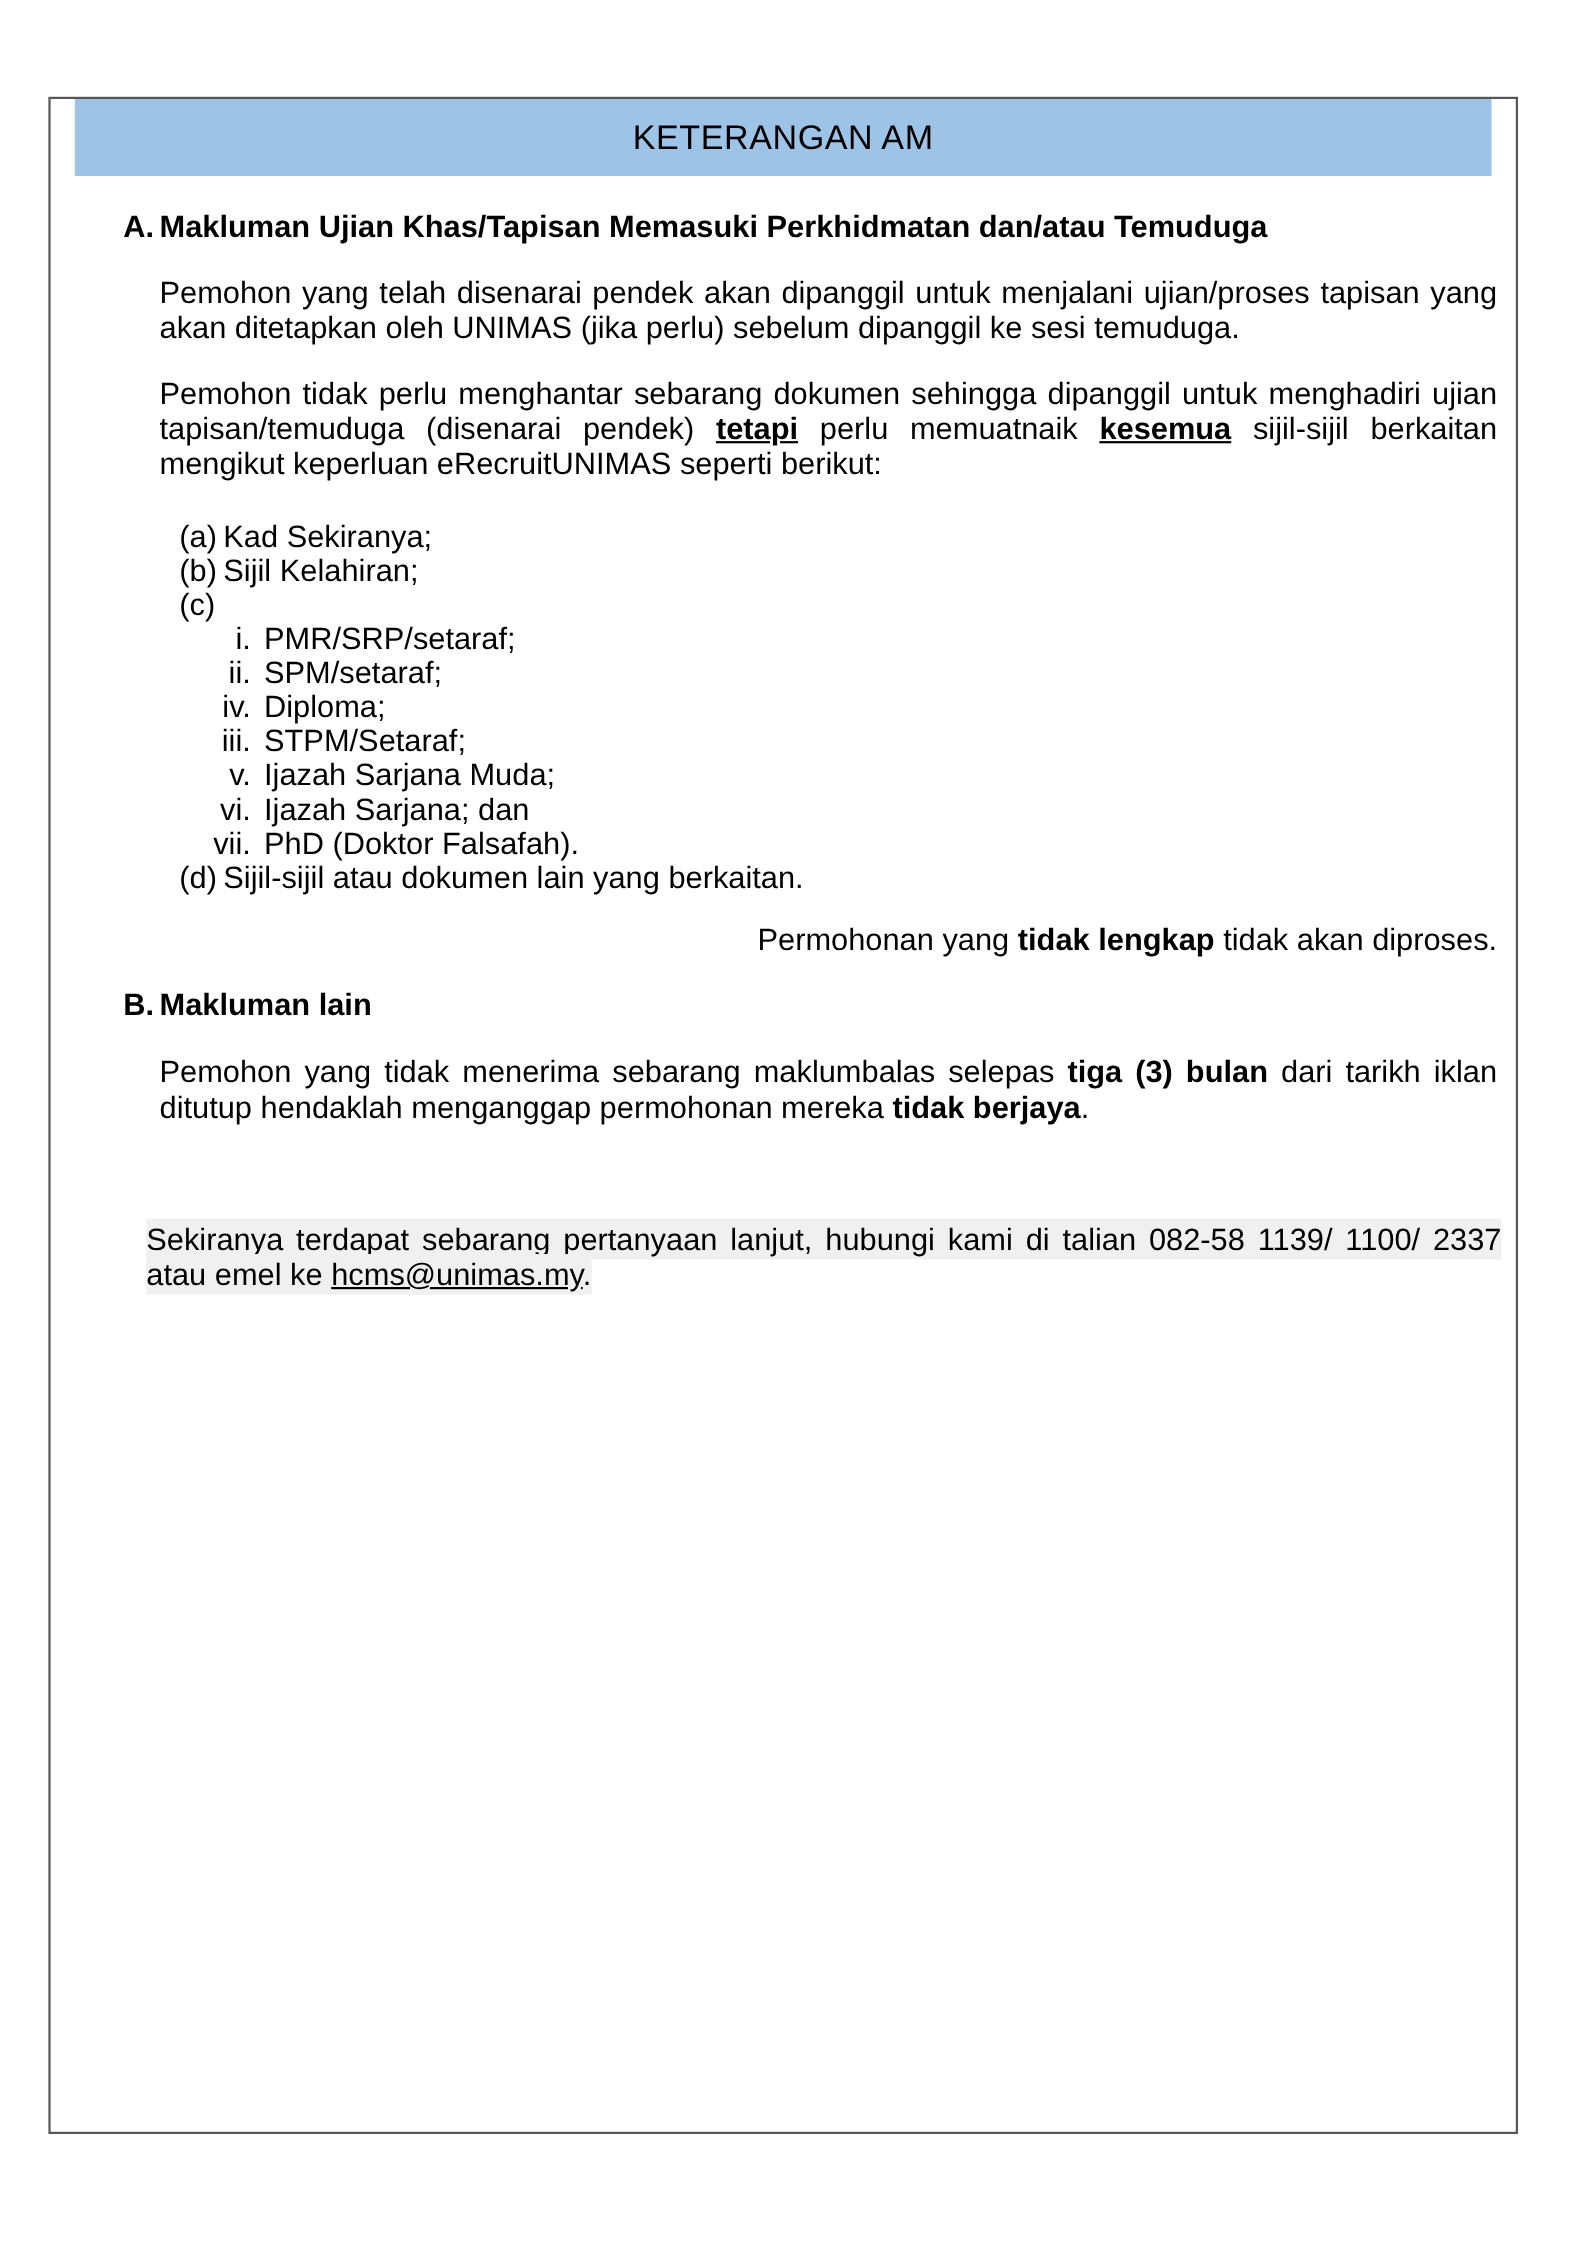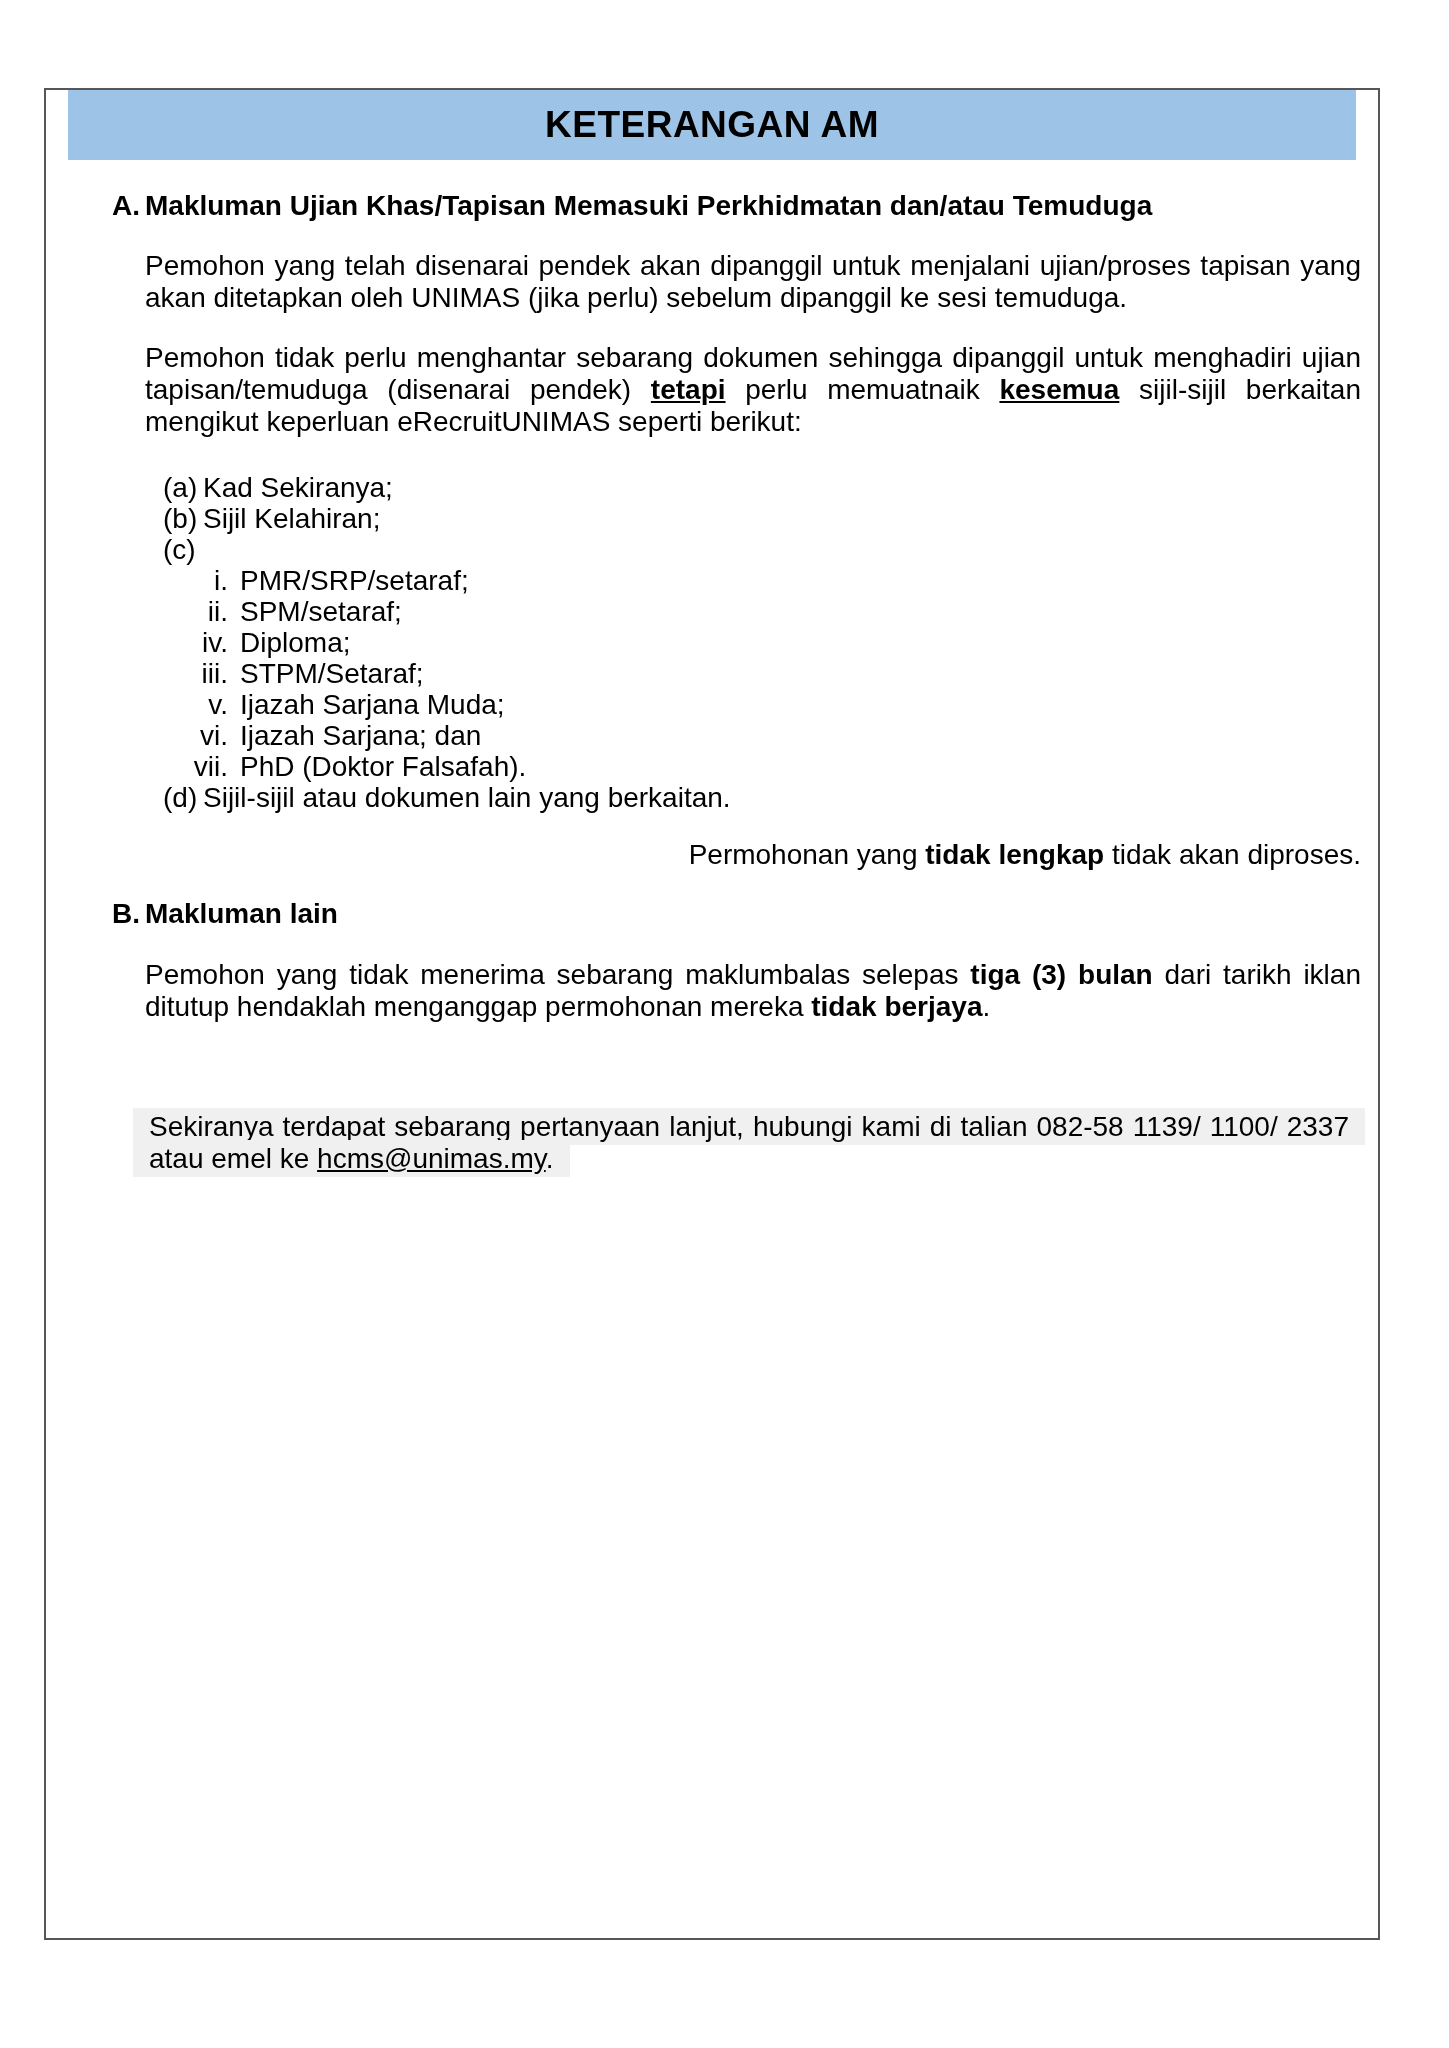--- a/index.html
+++ b/index.html
@@ -19,22 +19,22 @@
     background:#ffffff;
     box-sizing:content-box;
   }
   .header-bar{
     margin:0 22px;
     height:70px;
     background:#9dc3e6;
     display:flex;align-items:center;justify-content:center;
   }
   .header-title{
-    font-weight:bold;
-    font-size:37px;
+    font-weight:normal;
+    font-size:31px;
     letter-spacing:0.5px;
   }
   .content{
     padding:0 13px 0 99px;
     font-size:28px;
     line-height:32px;
   }
   .sec-heading{
     display:flex;
     margin-left:-33px;
@@ -55,21 +55,21 @@
   .p-after-list{margin-top:26px;}
   .sec-heading.b{margin-top:27px;}
   .p-b{margin-top:29px;}
   .contact-para{
     margin-top:88px;
     margin-left:-12px;
     text-align:justify;
   }
   .hl{
     background:#f0f0f0;
-    padding:3px 16px;
+    padding:3px 0;
     -webkit-box-decoration-break:clone;
     box-decoration-break:clone;
   }
   .run-b{font-weight:bold;}
   .run-bu{font-weight:bold;text-decoration:underline;}
   .email-link{color:#000000;text-decoration:underline;cursor:pointer;}
 </style>
 </head>
 <body>
 

